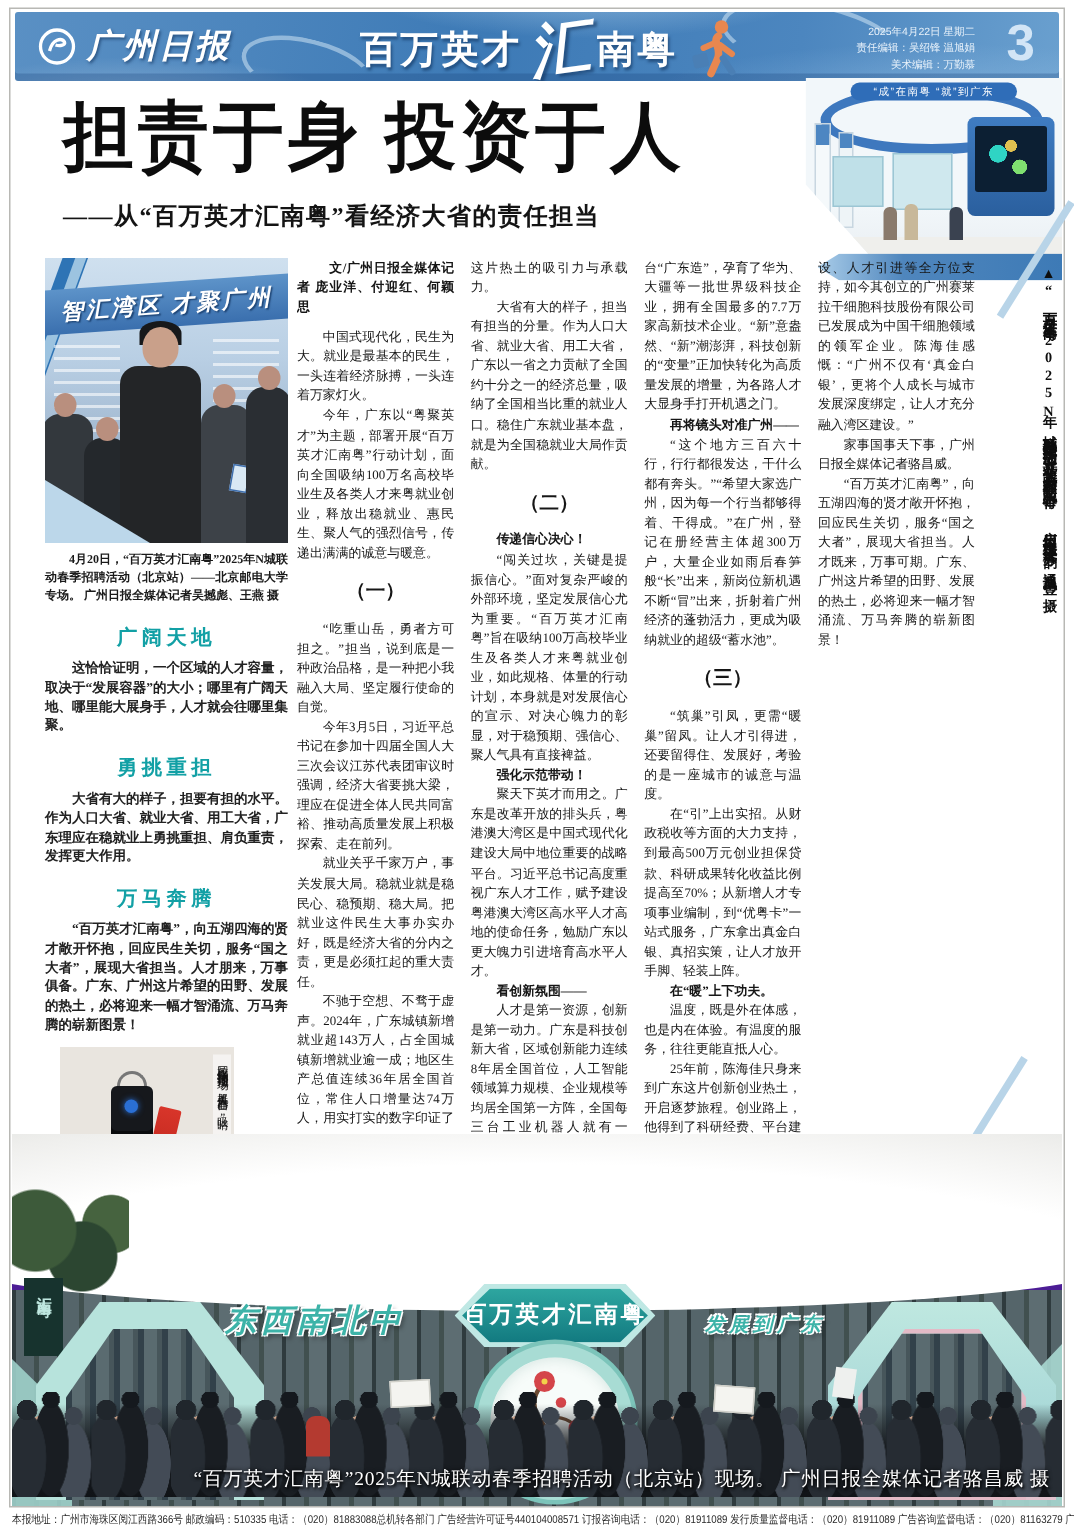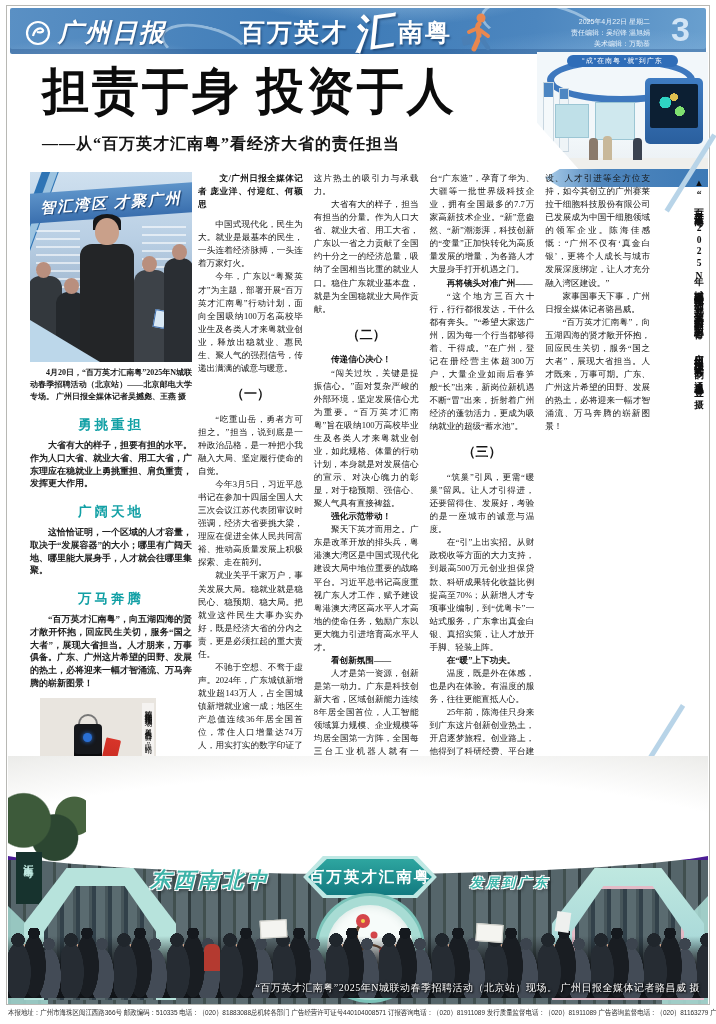--- a/index.html
+++ b/index.html
@@ -12,21 +12,21 @@
 
   
   #masthead { left:10px; top:8px; width:696px; height:46px; border-radius:2px;
     background:
       radial-gradient(ellipse 220px 50px at 12% 130%, rgba(255,255,255,.30), transparent 60%),
       radial-gradient(ellipse 260px 60px at 55% -40%, rgba(200,228,248,.55), transparent 60%),
       radial-gradient(ellipse 300px 60px at 88% 130%, rgba(160,200,235,.45), transparent 65%),
       linear-gradient(100deg,#5a90c4,#3d7ab6 45%,#4c86bf 75%,#6aa0cf);
     box-shadow: inset 0 -5px 0 rgba(25,70,125,.30); overflow:hidden; }
   #masthead .logo-wrap { left:14px; top:8px; display:flex; align-items:center; gap:6px; }
-  .brand { color:#fff; font-size:25px; font-weight:bold; font-style:italic; letter-spacing:2px;
+  .brand { color:#fff; font-size:22px; font-weight:bold; font-style:italic; letter-spacing:2px;
            text-shadow:1px 1px 2px rgba(0,30,70,.5); }
   #banner-center { left:230px; top:1px; display:flex; align-items:center; gap:2px; height:46px; }
   .bt-pre,.bt-post { color:#fff; font-size:25px; font-weight:bold; letter-spacing:2px;
            text-shadow:1px 2px 2px rgba(10,40,80,.55); }
   .bt-script { color:#fff; font-size:40px; font-weight:bold; font-style:italic;
            transform:rotate(-8deg); margin:0 3px; text-shadow:2px 2px 2px rgba(10,40,80,.5); }
   #masthead .meta { right:56px; top:9px; text-align:right; color:#eaf3fb; font-size:7px;
            line-height:1.55; font-family:"Liberation Sans",sans-serif; }
   .pageno { right:16px; top:2px; font-size:34px; font-weight:bold; color:#d2e5f6;
            font-family:"Liberation Sans",sans-serif; }
@@ -204,21 +204,21 @@
         linear-gradient(180deg, transparent 0 8px, rgba(18,21,25,.88) 36px, #101317 100%);
       background-size:53px 70px,53px 70px,53px 70px,53px 70px,53px 70px,53px 70px,53px 70px,100% 100%;
       background-repeat:repeat-x; }
   .crowd-sign { position:absolute; width:27px; height:18px; background:#f4f4f0;
       border:1px solid #cfcfc8; transform:rotate(-3deg); }
   .cs1 { left:252px; top:-8px; } .cs2 { left:468px; top:-4px; transform:rotate(4deg); }
   .crowd-red { position:absolute; left:196px; top:16px; width:16px; height:27px;
       background:#b43a30; border-radius:6px 6px 0 0; }
   .crowd-flag { position:absolute; right:138px; top:-16px; width:14px; height:20px;
       background:#eef0ee; transform:rotate(8deg); }
-  .bp-caption { position:absolute; right:8px; bottom:9px; font-size:10px; color:#fff;
+  .bp-caption { position:absolute; right:8px; bottom:9px; font-size:13px; color:#fff;
       text-shadow:0 0 3px #000,1px 1px 2px #000; letter-spacing:.5px; }
 
   
   #footer { left:8px; top:1008px; width:700px; font-size:7.5px; color:#2a2a2a; white-space:nowrap;
       transform:scaleX(.86); transform-origin:left center; font-family:"Liberation Sans",sans-serif; }
 </style>
 </head>
 <body>
 
 <div id="page">
@@ -300,26 +300,26 @@
         </div>
       <div class="fig figc">
           <div class="hair"></div>
           <div class="head"></div>
         </div>
       <div class="fair-tri"></div>
     </div>
     <p class="rail-caption">4月20日，“百万英才汇南粤”2025年N城联动春季招聘活动（北京站）——北京邮电大学专场。 广州日报全媒体记者吴撼彪、王燕 摄</p>
 
     <div class="rail-sec">
+      <h3>广阔天地</h3>
+      <p>这恰恰证明，一个区域的人才容量，取决于“发展容器”的大小；哪里有广阔天地、哪里能大展身手，人才就会往哪里集聚。</p>
+    </div>
+    <div class="rail-sec">
       <h3>勇挑重担</h3>
       <p>大省有大的样子，担要有担的水平。作为人口大省、就业大省、用工大省，广东理应在稳就业上勇挑重担、肩负重责，发挥更大作用。</p>
-    </div>
-    <div class="rail-sec">
-      <h3>广阔天地</h3>
-      <p>这恰恰证明，一个区域的人才容量，取决于“发展容器”的大小；哪里有广阔天地、哪里能大展身手，人才就会往哪里集聚。</p>
     </div>
     <div class="rail-sec">
       <h3>万马奔腾</h3>
       <p>“百万英才汇南粤”，向五湖四海的贤才敞开怀抱，回应民生关切，服务“国之大者”，展现大省担当。人才朋来，万事俱备。广东、广州这片希望的田野、发展的热土，必将迎来一幅才智涌流、万马奔腾的崭新图景！</p>
     </div>
 
     <div id="robot-photo">
       <div class="r-leg rl1"></div>
       <div class="r-leg rl2"></div>
       <div class="r-foot rf1"></div>

